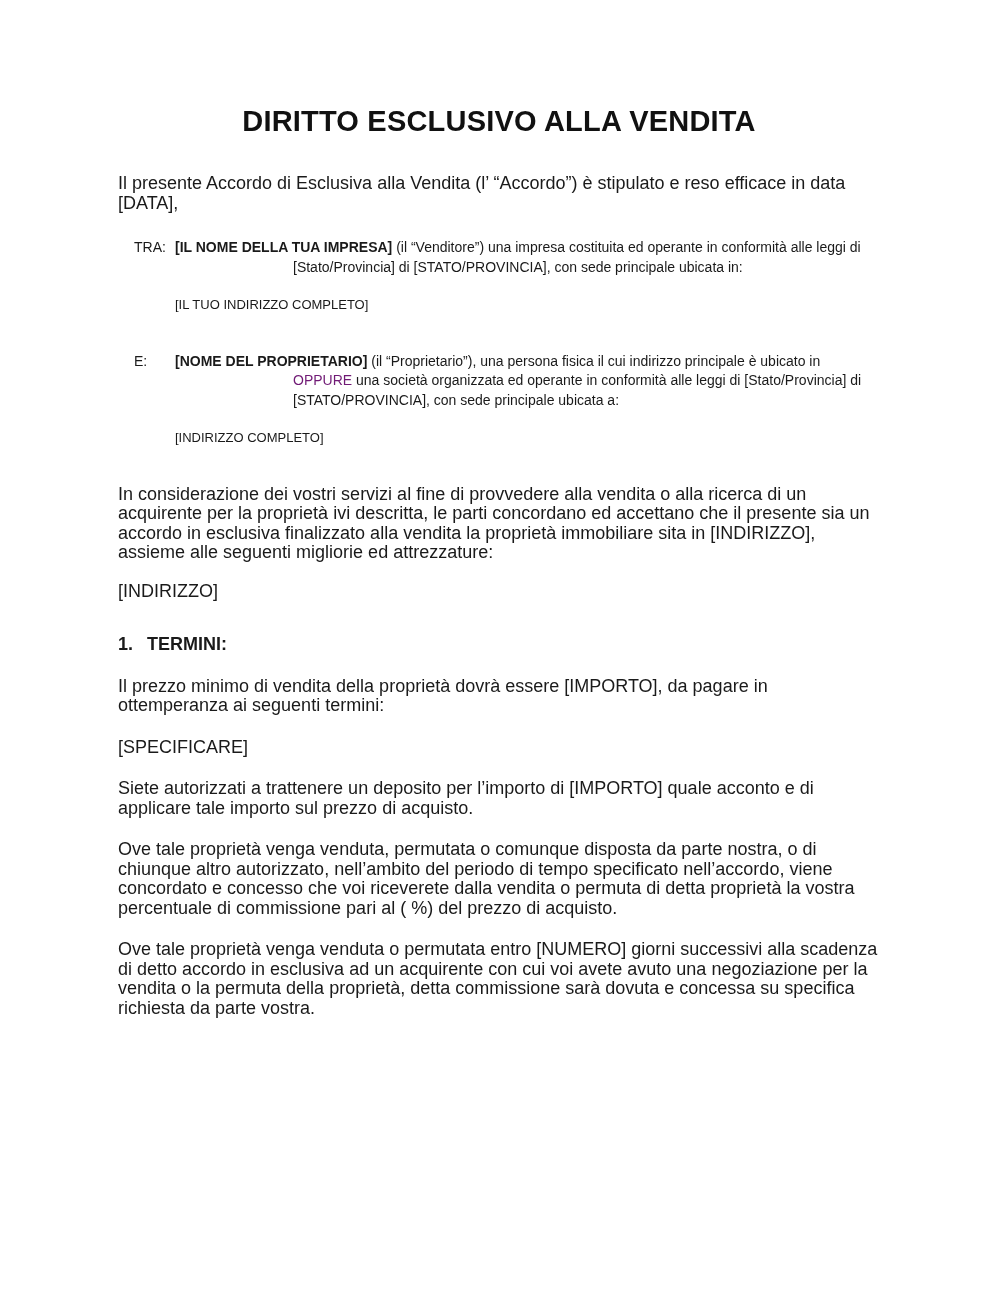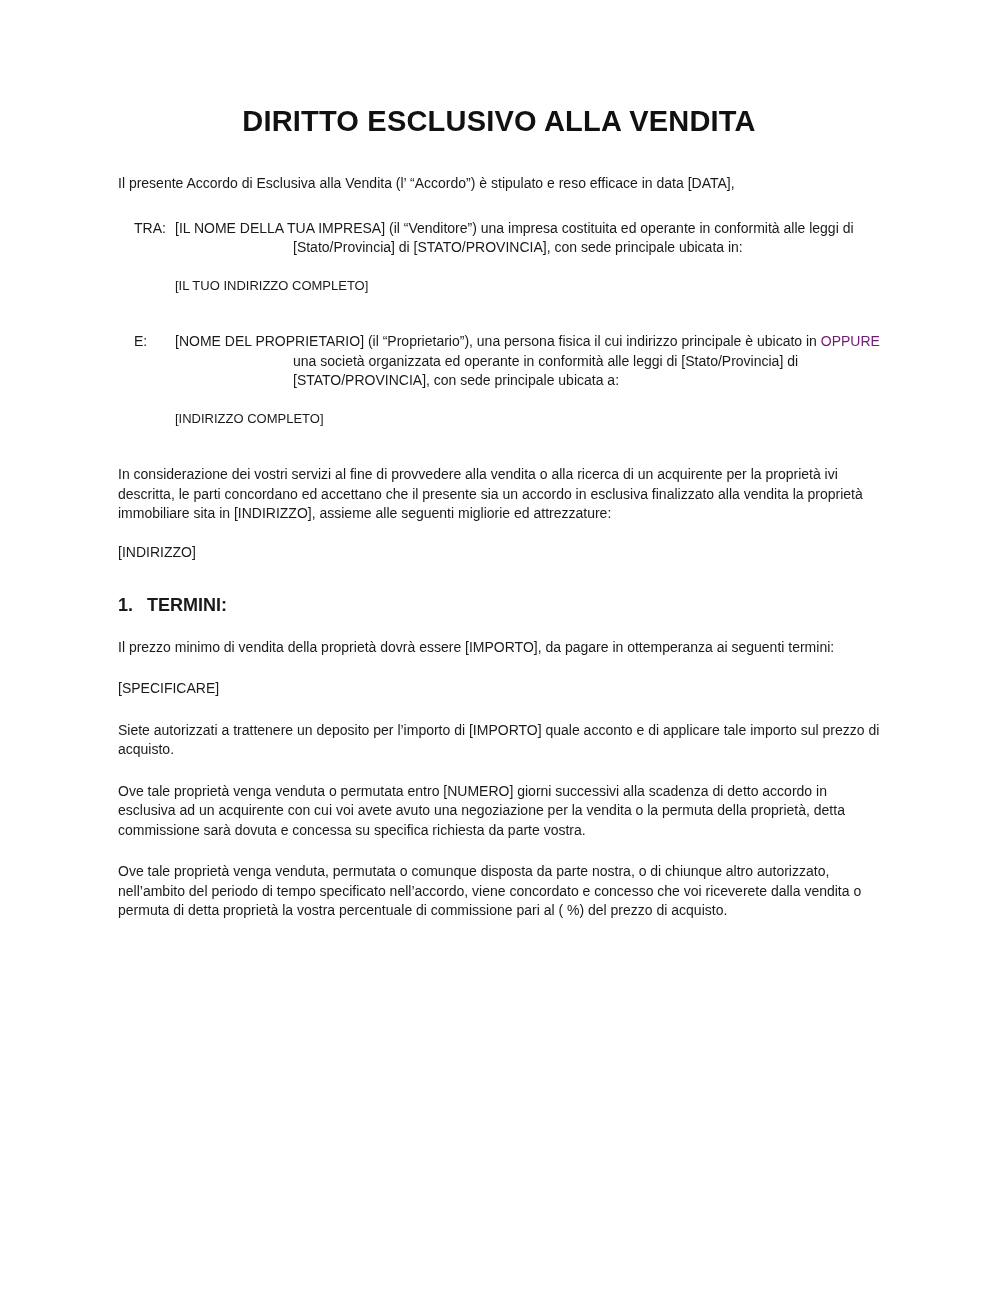--- a/index.html
+++ b/index.html
@@ -21,21 +21,21 @@
   }
   .title {
     margin: 105px 0 0 0;
     text-align: center;
     font-size: 29px;
     font-weight: 700;
     letter-spacing: 0.2px;
     color: #111;
   }
   .para {
-    font-size: 14px;
+    font-size: 18px;
     line-height: 19.5px;
     margin: 22px 0 0 0;
   }
   .intro { margin-top: 36px; }
   .clause {
     position: relative;
     font-size: 14px;
     line-height: 19.5px;
   }
   .clause-tra { margin-top: 25px; }
@@ -62,21 +62,21 @@
     font-weight: 700;
     font-size: 18px;
     line-height: 19.5px;
   }
   .section-num {
     display: inline-block;
     width: 29px;
   }
   .effective { margin-top: 56px; }
   .accent { color: #701a75; }
-  b, .bold { font-weight: 400; }
+  b, .bold { font-weight: 700; }
   .footer {
     position: absolute;
     left: 118px;
     right: 120px;
     top: 1196px;
     font-size: 14px;
     line-height: 19px;
   }
 </style>
 </head>
@@ -107,23 +107,23 @@
   <p class="para placeholder-line">[INDIRIZZO]</p>
 
   <p class="section-heading"><span class="section-num">1.</span><span>TERMINI:</span></p>
 
   <p class="para">Il prezzo minimo di vendita della proprietà dovrà essere [IMPORTO], da pagare in ottemperanza ai seguenti termini:</p>
 
   <p class="para">[SPECIFICARE]</p>
 
   <p class="para">Siete autorizzati a trattenere un deposito per l’importo di [IMPORTO] quale acconto e di applicare tale importo sul prezzo di acquisto.</p>
 
+  <p class="para">Ove tale proprietà venga venduta, permutata o comunque disposta da parte nostra, o di chiunque altro autorizzato, nell’ambito del periodo di tempo specificato nell’accordo, viene concordato e concesso che voi riceverete dalla vendita o permuta di detta proprietà la vostra percentuale di commissione pari al ( %) del prezzo di acquisto.</p>
+
   <p class="para">Ove tale proprietà venga venduta o permutata entro [NUMERO] giorni successivi alla scadenza di detto accordo in esclusiva ad un acquirente con cui voi avete avuto una negoziazione per la vendita o la permuta della proprietà, detta commissione sarà dovuta e concessa su specifica richiesta da parte vostra.</p>
-
-  <p class="para">Ove tale proprietà venga venduta, permutata o comunque disposta da parte nostra, o di chiunque altro autorizzato, nell’ambito del periodo di tempo specificato nell’accordo, viene concordato e concesso che voi riceverete dalla vendita o permuta di detta proprietà la vostra percentuale di commissione pari al ( %) del prezzo di acquisto.</p>
 
 
   <div class="footer">
     
     
   </div>
 
 </div>
 
 </body></html>

